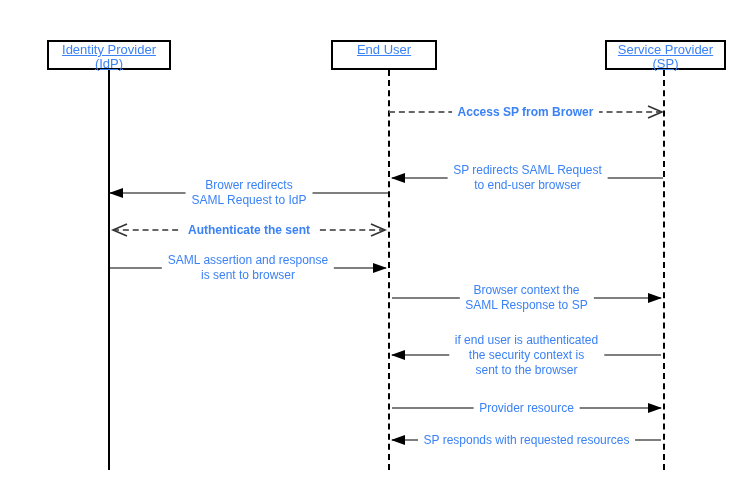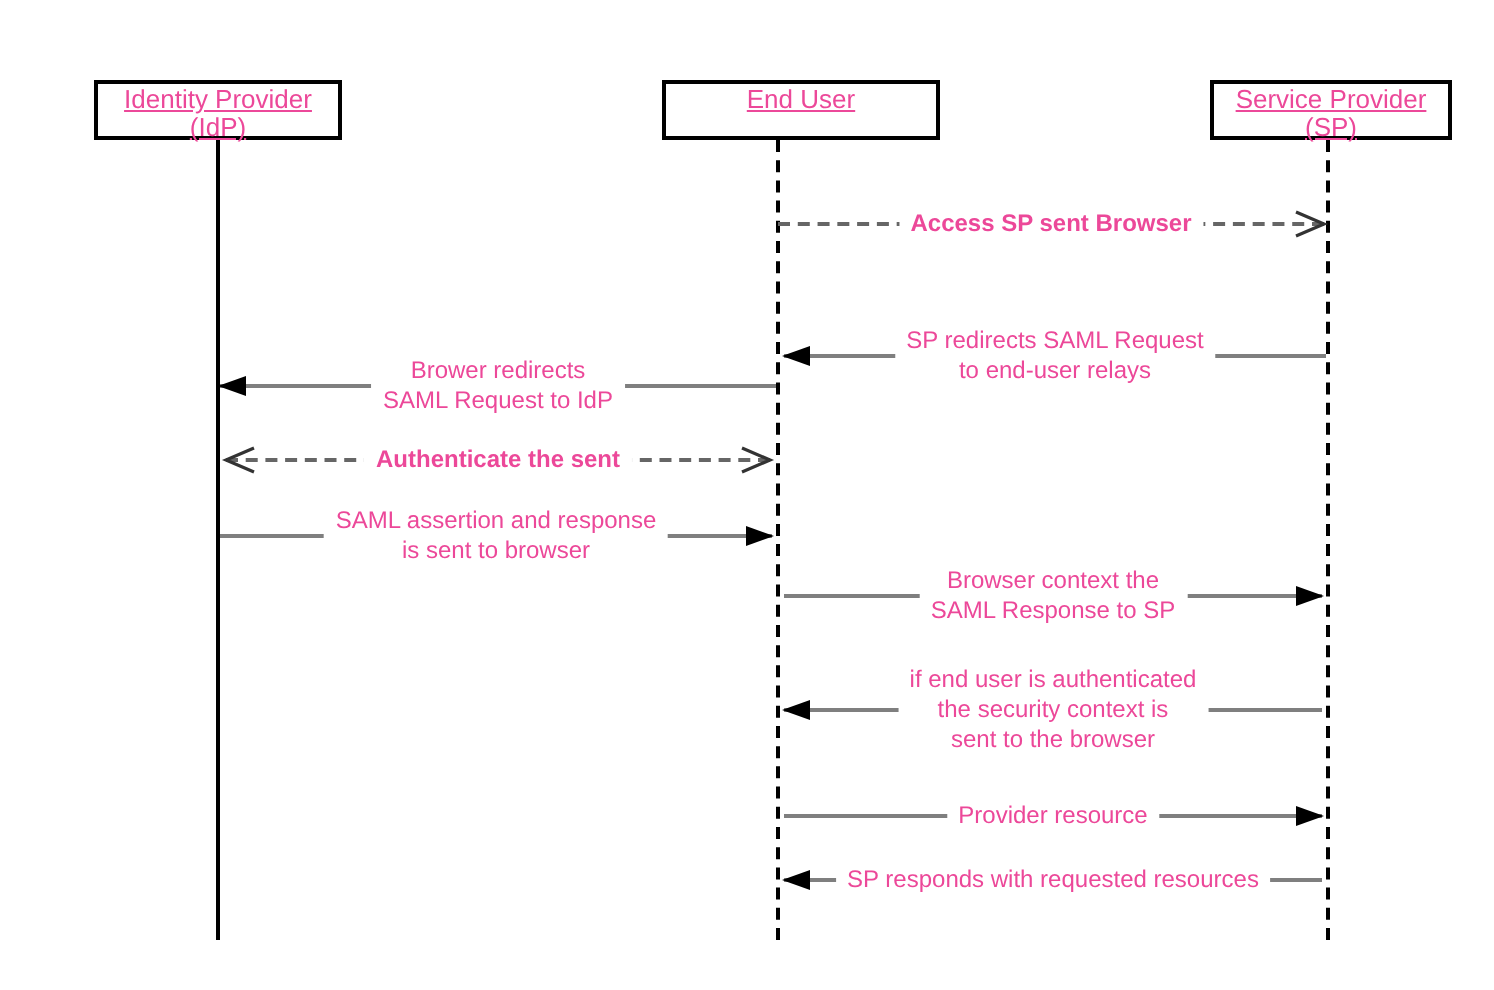--- a/index.html
+++ b/index.html
@@ -1,18 +1,18 @@
 <!DOCTYPE html>
 <html><head>
 <meta charset="utf-8">
 <style>
   html,body{margin:0;padding:0;background:#ffffff;}
   #canvas{
     position:relative;width:747px;height:495px;background:#ffffff;
-    font-family:"Liberation Sans", sans-serif;color:#ec4899;overflow:hidden;
+    font-family:"Liberation Sans", sans-serif;color:#3b82f6;overflow:hidden;
   }
   
   .actor{
     position:absolute;top:40px;height:30px;box-sizing:border-box;
     border:2px solid #000;background:#fff;text-align:center;
     font-size:13px;line-height:14px;padding-top:1px;z-index:3;
   }
   .actor .u{text-decoration:underline;}
   
   .lifeline{position:absolute;top:70px;height:400px;width:0;z-index:0;}
@@ -49,41 +49,41 @@
 <div id="canvas">
 
   <div class="lifeline solid" style="left:108px;"></div>
   <div class="lifeline dashed" style="left:388px;"></div>
   <div class="lifeline dashed" style="left:663px;"></div>
 
   <div class="actor" style="left:47px;width:124px;">
     <div class="u">Identity  Provider</div>
     <div class="u">(IdP)</div>
   </div>
-  <div class="actor" style="left:331px;width:139px;">
+  <div class="actor" style="left:331px;width:106px;">
     <div class="u">End User</div>
   </div>
   <div class="actor" style="left:605px;width:121px;">
     <div class="u">Service  Provider</div>
     <div class="u">(SP)</div>
   </div>
 
   <div class="msg" style="left:389px;top:112px;width:273px;">
     <div class="line dashed"></div>
     <svg class="chev right" width="20" height="16">
       <polyline points="3,2 17,8 3,14" fill="none" stroke="#333" stroke-width="1.6"></polyline>
     </svg>
-    <div class="label bold">Access SP sent Browser</div>
+    <div class="label bold">Access SP from Brower</div>
   </div>
 
   <div class="msg" style="left:392px;top:178px;width:271px;">
     <div class="line solid"></div>
     <div class="arrow-left-filled"></div>
     <div class="label">SP redirects SAML Request
-to end-user relays</div>
+to end-user browser</div>
   </div>
 
   <div class="msg" style="left:110px;top:193px;width:278px;">
     <div class="line solid"></div>
     <div class="arrow-left-filled"></div>
     <div class="label">Brower redirects
 SAML Request to IdP</div>
   </div>
 
   <div class="msg" style="left:113px;top:230px;width:272px;">

